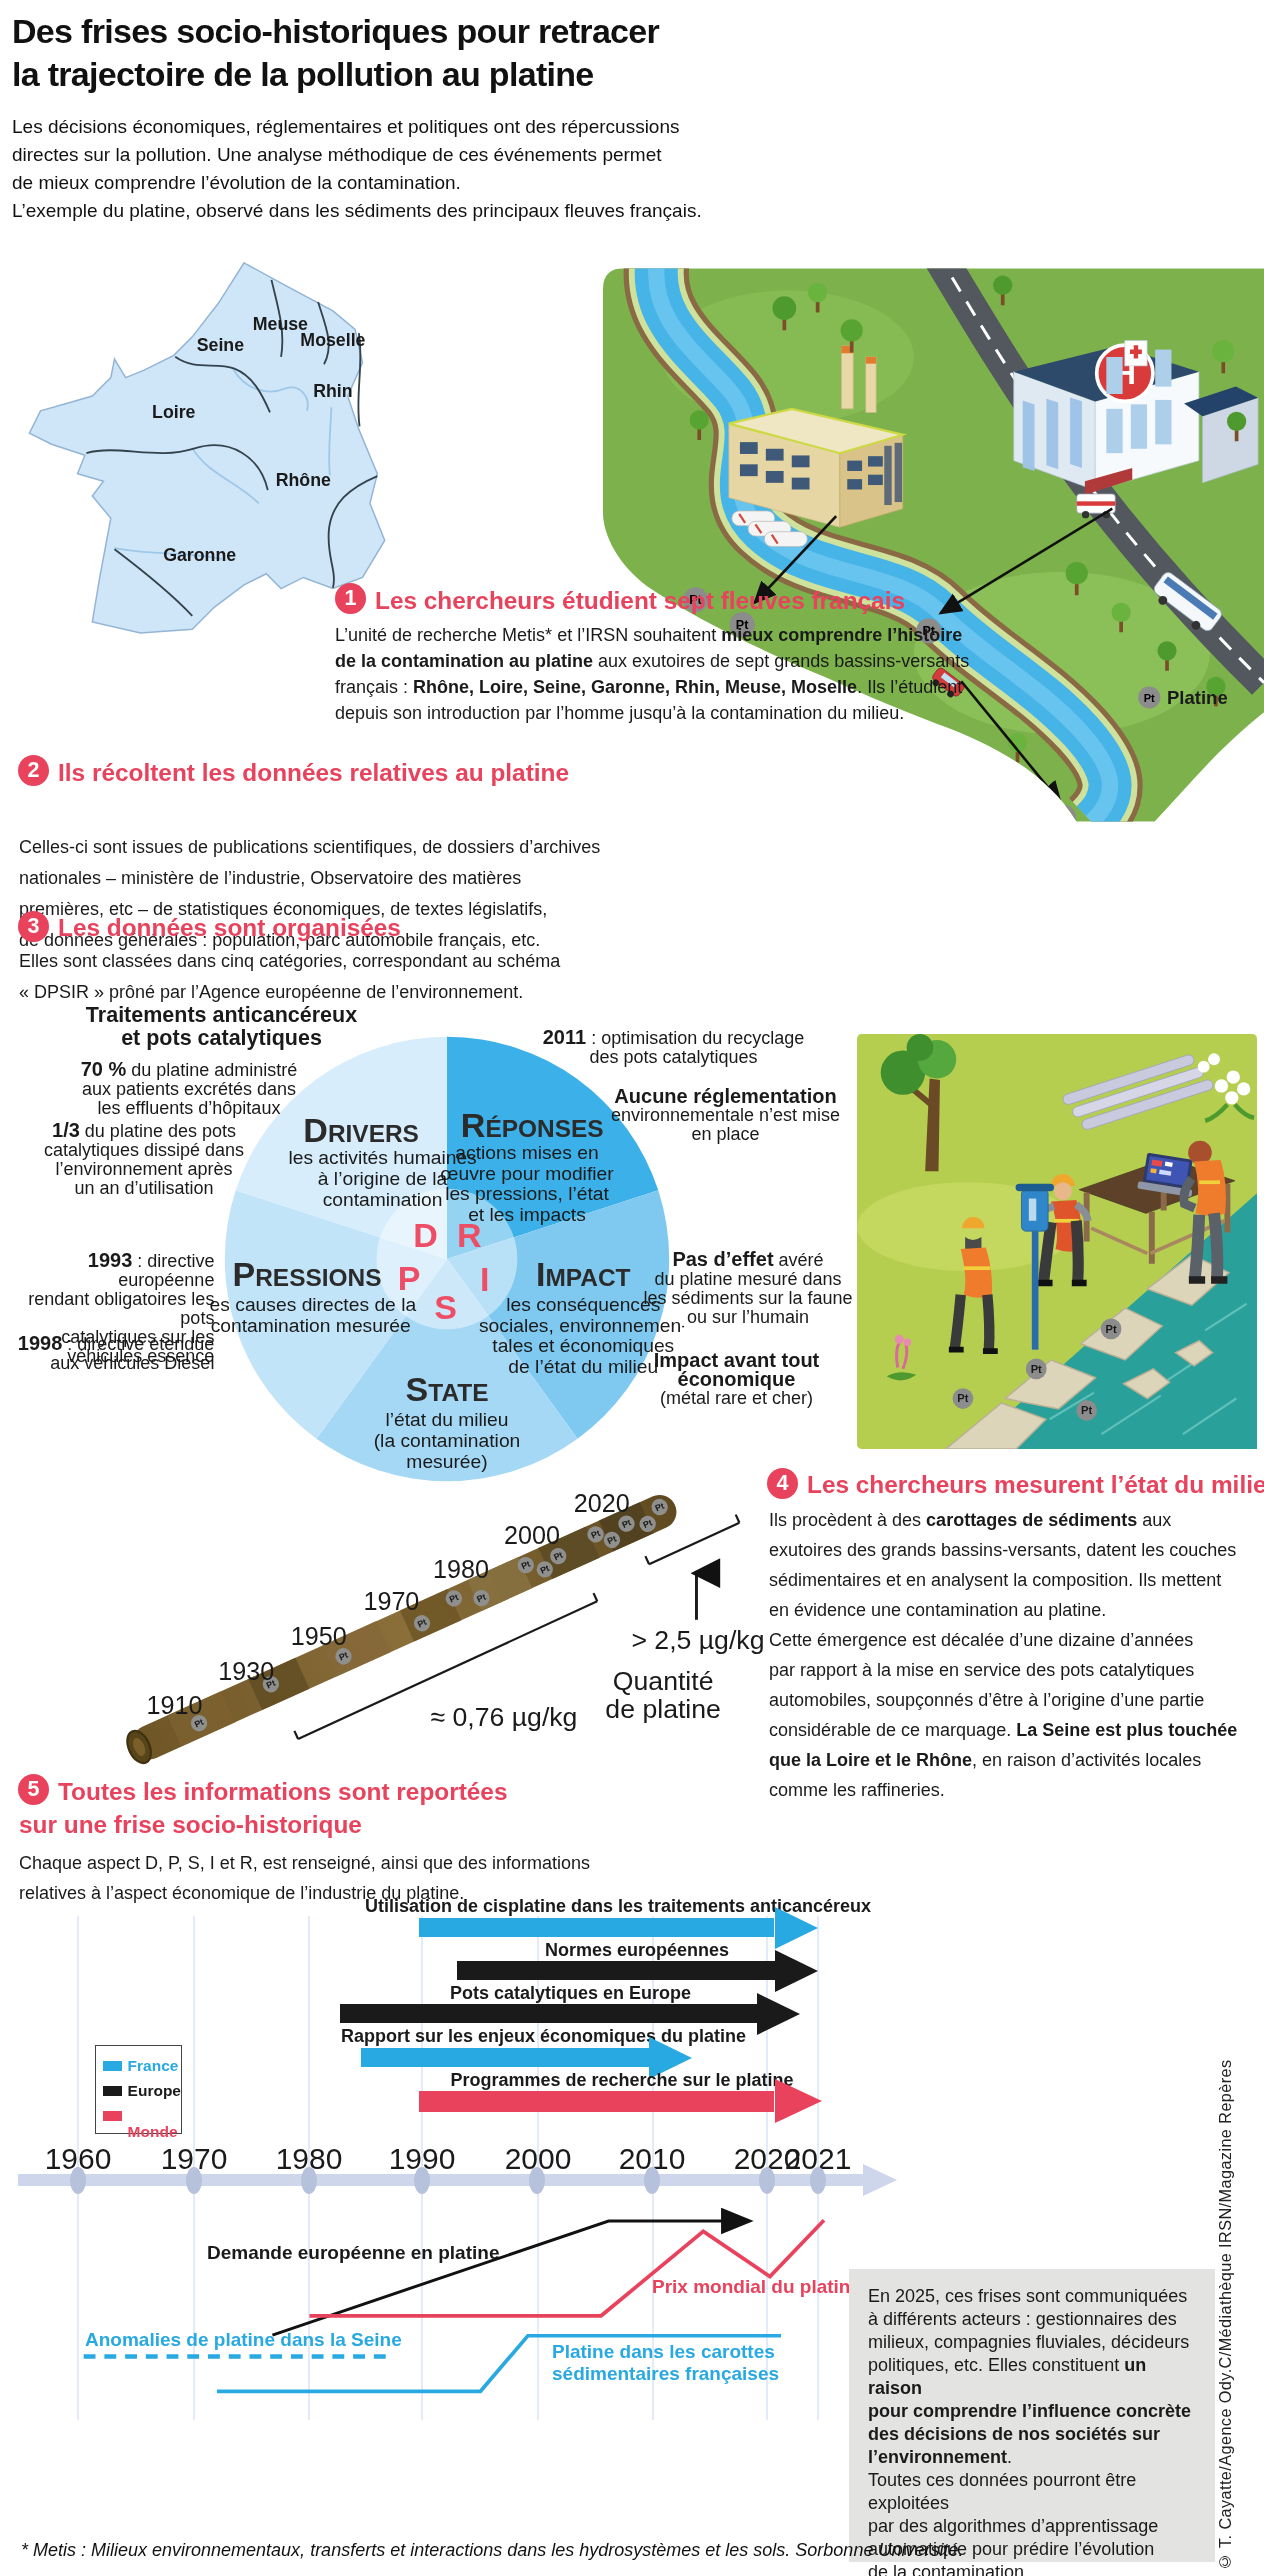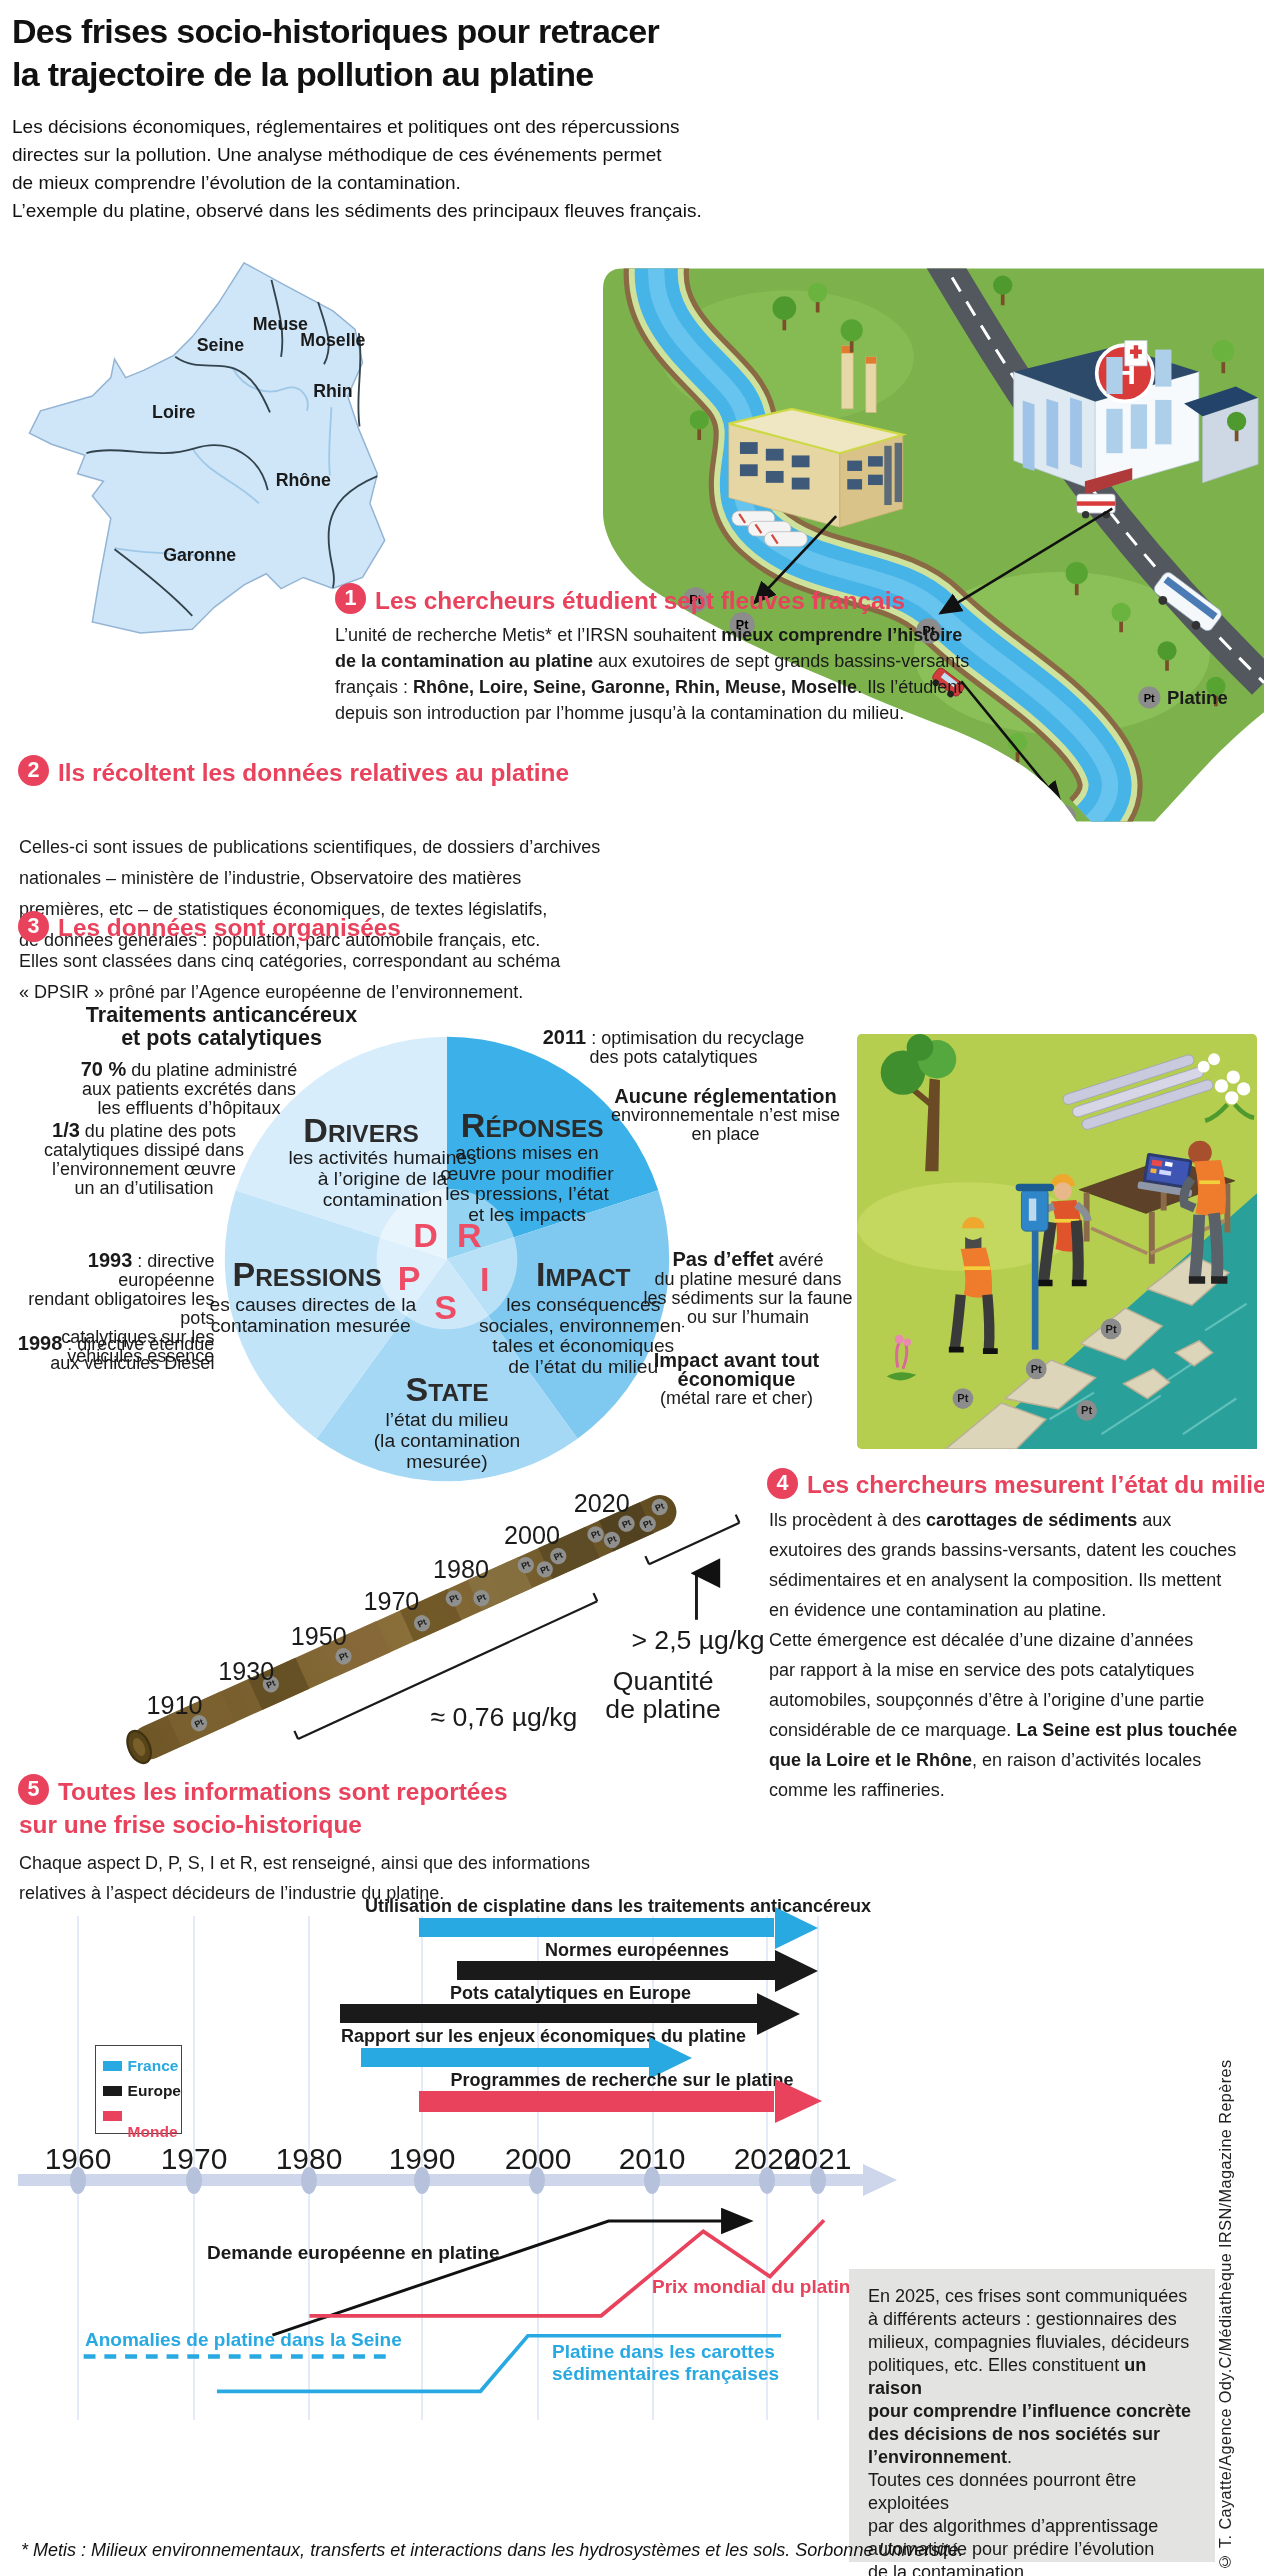--- a/index.html
+++ b/index.html
@@ -317,21 +317,21 @@
     <div>et pots catalytiques</div>
   </div>
   <div class="abs ann" style="left:74px;top:1060px;width:230px;">
     <div><span class="lead">70 %</span><span> du platine administré</span></div>
     <div>aux patients excrétés dans</div>
     <div>les effluents d’hôpitaux</div>
   </div>
   <div class="abs ann" style="left:33px;top:1121px;width:222px;">
     <div><span class="lead">1/3</span><span> du platine des pots</span></div>
     <div>catalytiques dissipé dans</div>
-    <div>l’environnement œuvre</div>
+    <div>l’environnement après</div>
     <div>un an d’utilisation</div>
   </div>
   <div class="abs ann annR" style="left:7.4px;top:1251px;width:207px;">
     <div><span class="lead">1993</span><span> : directive européenne</span></div>
     <div>rendant obligatoires les pots</div>
     <div>catalytiques sur les</div>
     <div>véhicules essence</div>
   </div>
   <div class="abs ann annR" style="left:7.4px;top:1334px;width:207px;">
     <div><span class="lead">1998</span><span> : directive étendue</span></div>
@@ -549,21 +549,21 @@
     <div><span>considérable de ce marquage. </span><span class="bseg">La Seine est plus touchée</span></div>
     <div><span class="bseg">que la Loire et le Rhône</span><span>, en raison d’activités locales</span></div>
     <div><span>comme les raffineries.</span></div>
   </div>
 
   <div class="abs badge" style="left:18px;top:1774px;">5</div>
   <div class="abs sechead" style="left:58px;top:1778px;">Toutes les informations sont reportées</div>
   <div class="abs sechead" style="left:19px;top:1811px;">sur une frise socio-historique</div>
   <div class="abs body24" style="left:19px;top:1848px;line-height:30px;">
     <div><span>Chaque aspect D, P, S, I et R, est renseigné, ainsi que des informations</span></div>
-    <div><span>relatives à l’aspect décideurs de l’industrie du platine.</span></div>
+    <div><span>relatives à l’aspect économique de l’industrie du platine.</span></div>
   </div>
 
   <div class="gridline" style="left:77px;top:1916px;height:504px;"></div>
   <div class="gridline" style="left:193px;top:1916px;height:504px;"></div>
   <div class="gridline" style="left:308px;top:1916px;height:504px;"></div>
   <div class="gridline" style="left:421px;top:1916px;height:504px;"></div>
   <div class="gridline" style="left:537px;top:1916px;height:504px;"></div>
   <div class="gridline" style="left:652px;top:1916px;height:504px;"></div>
   <div class="gridline" style="left:766px;top:1916px;height:504px;"></div>
   <div class="gridline" style="left:817px;top:1916px;height:504px;"></div>

